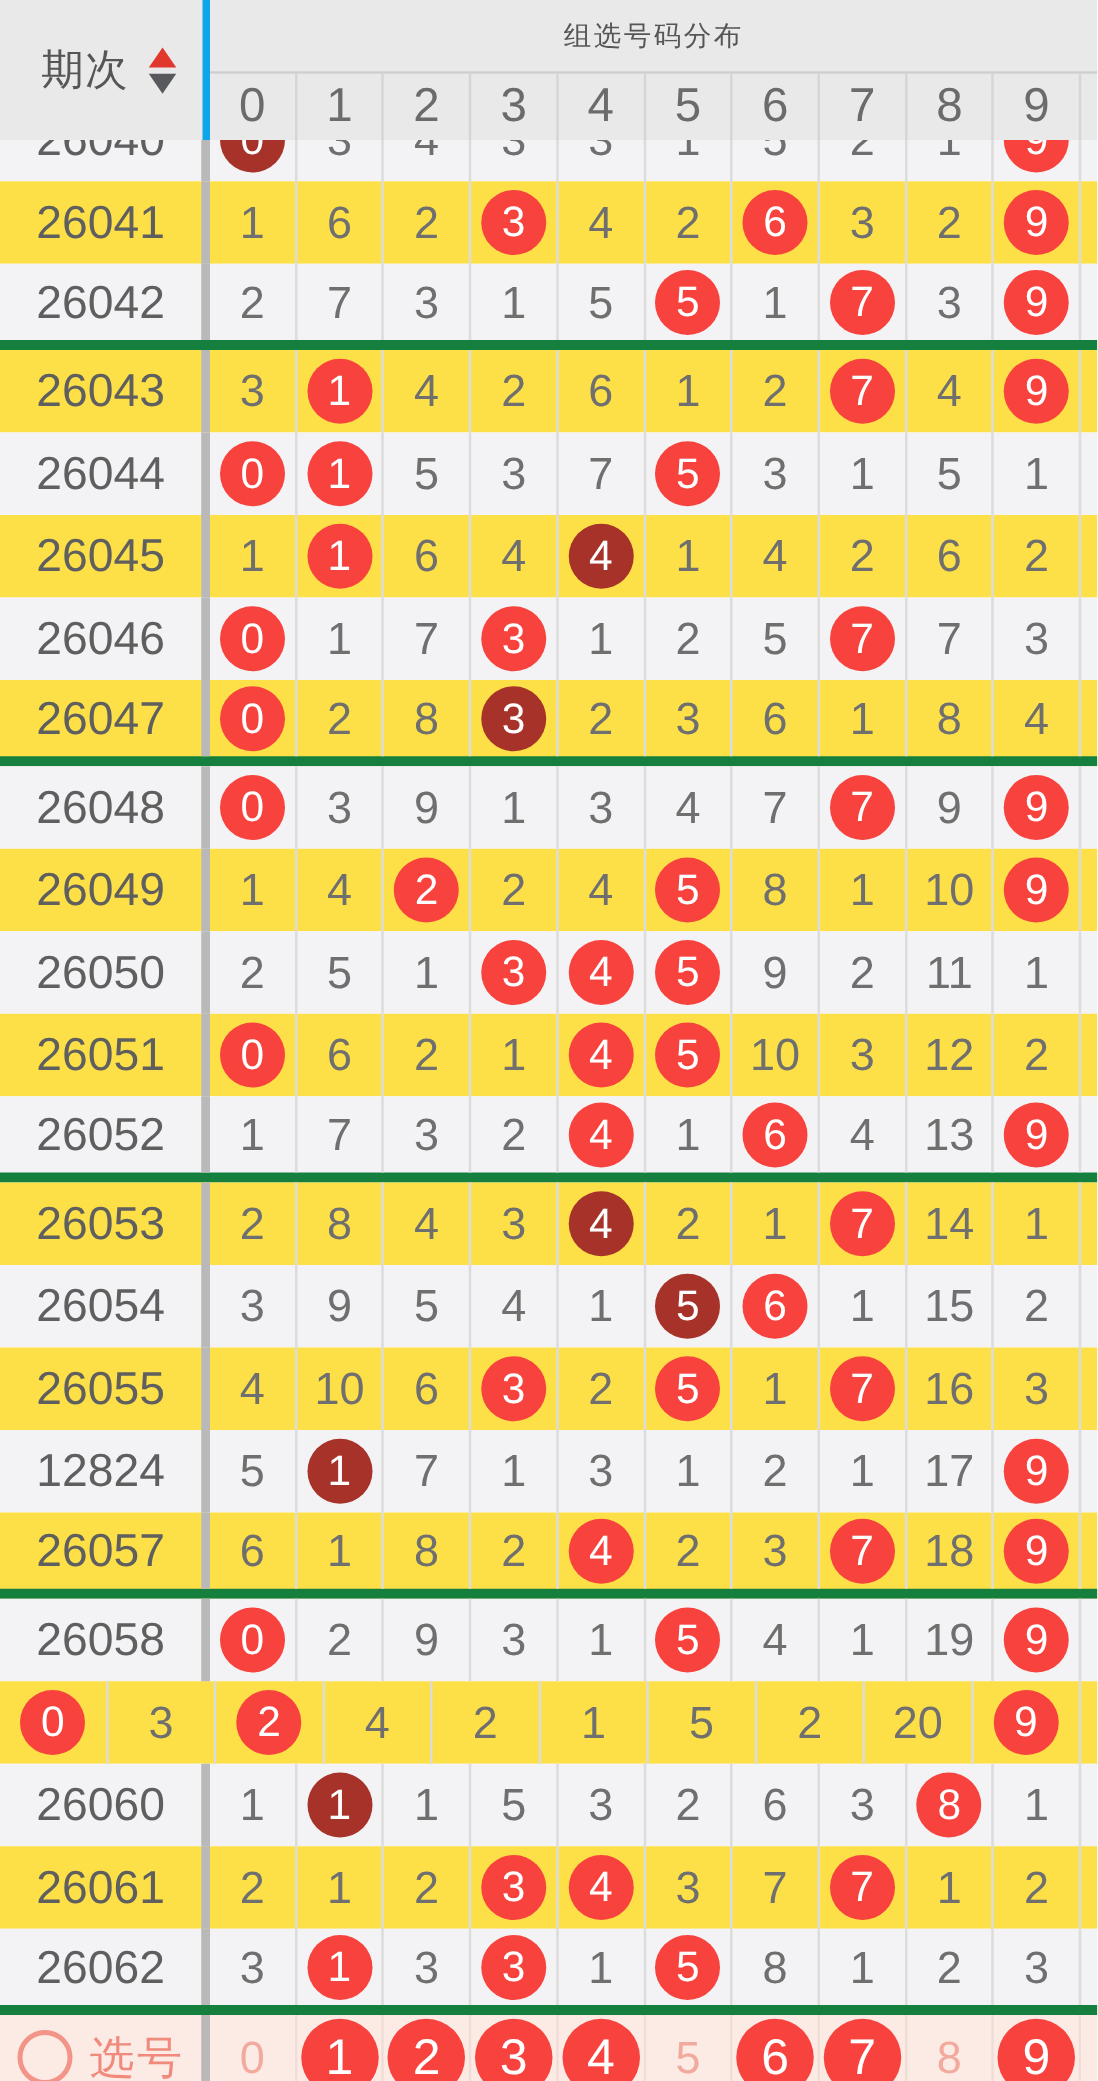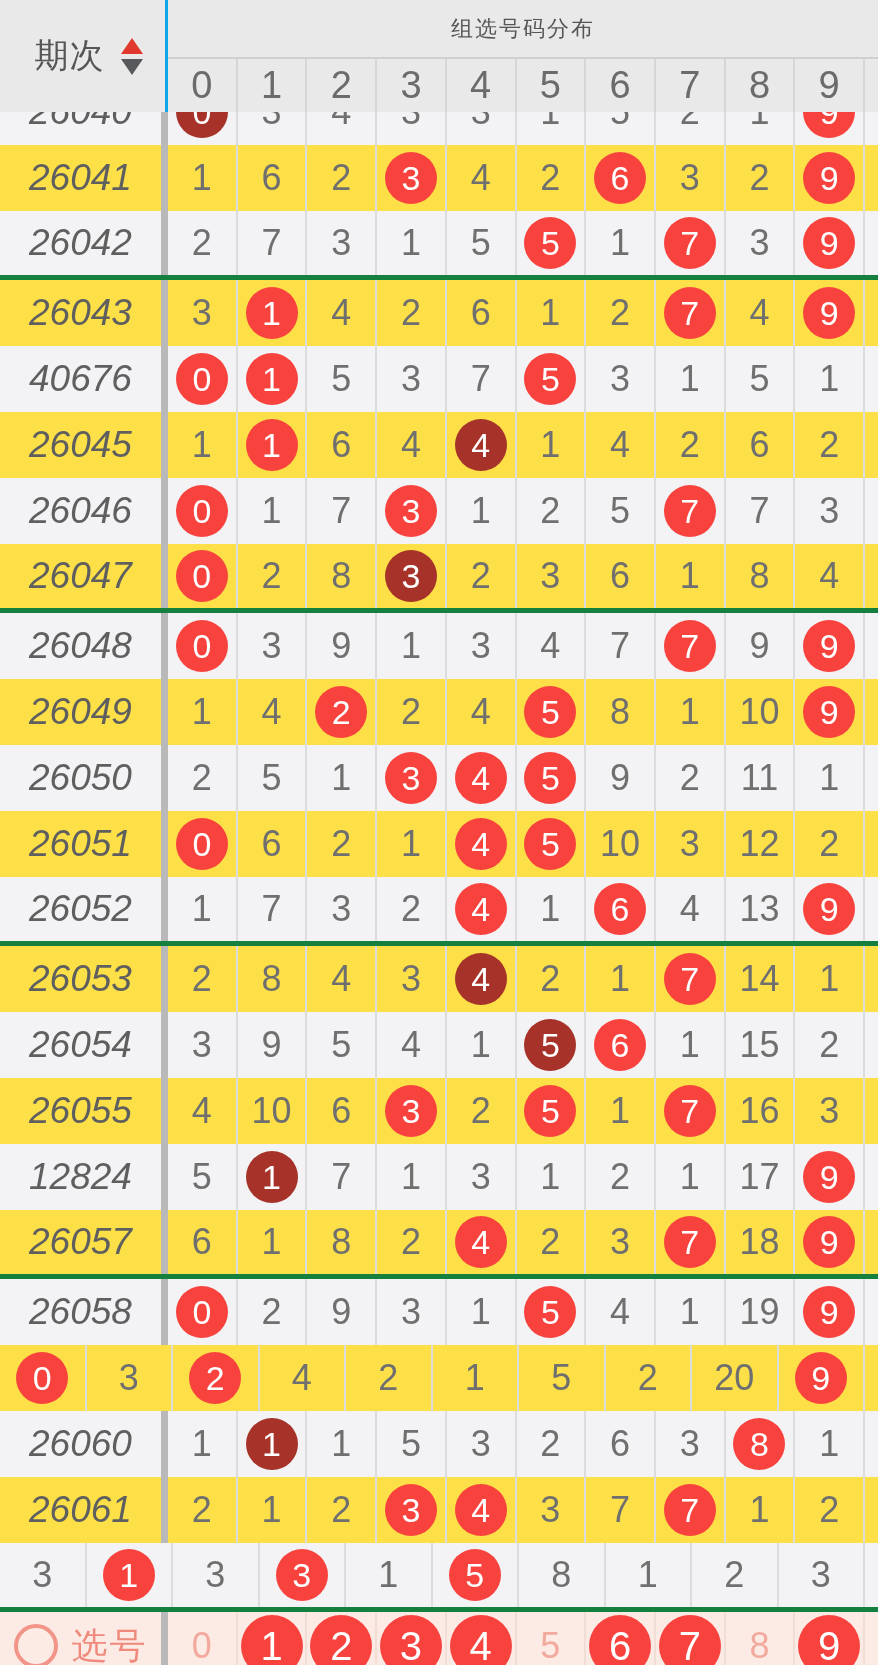--- a/index.html
+++ b/index.html
@@ -12,21 +12,21 @@
     background:#ffffff;
   }
   
   .header{
     display:flex;
     height:112px;
     background:#e9e9e9;
   }
   .issue-head{
     flex:0 0 168px;
-    border-right:3px solid #0ea5e9;
+    border-right:6px solid #0ea5e9;
     display:flex;align-items:center;justify-content:center;
     gap:16px;
     padding-left:12px;
   }
   .issue-head-label{
     font-size:34px;color:#565656;letter-spacing:1px;
   }
   .sort-arrows{display:flex;flex-direction:column;gap:5px;align-items:center;}
   .arr-up{width:0;height:0;border-left:11px solid transparent;border-right:11px solid transparent;border-bottom:16px solid #e0382c;}
   .arr-down{width:0;height:0;border-left:11px solid transparent;border-right:11px solid transparent;border-top:16px solid #58595c;}
@@ -43,28 +43,28 @@
     flex:1;display:flex;align-items:center;justify-content:center;
     font-size:38px;color:#6b6b6b;
     border-right:2px solid #d6d6d6;
   }
   .head-sliver{flex:0 0 13px;}
   
   .row{
     display:flex;height:66px;background:#fde047;
   }
   .row.stripe{background:#f3f3f5;}
-  .row.group-end{border-bottom:5px solid #15803d;height:69px;justify-content:center;}
+  .row.group-end{border-bottom:8px solid #15803d;height:69px;}
   .partial-wrap{height:33px;overflow:hidden;position:relative;}
   .partial-wrap .row{position:relative;top:-33px;}
   .issue-cell{
     flex:0 0 168px;
     border-right:7px solid #b9b9b9;
     display:flex;align-items:center;justify-content:center;
-    font-size:37px;color:#5f5f5f;font-style:italic;
+    font-size:37px;color:#5f5f5f;
   }
   .num-cell{
     flex:1;display:flex;align-items:center;justify-content:center;
     font-size:36px;color:#6f6f6f;
     border-right:2px solid #dcdcdc;
     position:relative;
   }
   .row-sliver{flex:0 0 13px;}
   .circle{
     width:52px;height:52px;border-radius:50%;
@@ -201,21 +201,21 @@
         <div class="num-cell">
           <span class="circle r">7</span>
         </div>
         <div class="num-cell">4</div>
         <div class="num-cell">
           <span class="circle r">9</span>
         </div>
         <div class="row-sliver"></div>
       </div>
       <div class="row stripe">
-        <div class="issue-cell">40676</div>
+        <div class="issue-cell">26044</div>
         <div class="num-cell">
           <span class="circle r">0</span>
         </div>
         <div class="num-cell">
           <span class="circle r">1</span>
         </div>
         <div class="num-cell">5</div>
         <div class="num-cell">3</div>
         <div class="num-cell">7</div>
         <div class="num-cell">
@@ -548,20 +548,21 @@
         <div class="num-cell">3</div>
         <div class="num-cell">7</div>
         <div class="num-cell">
           <span class="circle r">7</span>
         </div>
         <div class="num-cell">1</div>
         <div class="num-cell">2</div>
         <div class="row-sliver"></div>
       </div>
       <div class="row stripe group-end">
+        <div class="issue-cell">26062</div>
         <div class="num-cell">3</div>
         <div class="num-cell">
           <span class="circle r">1</span>
         </div>
         <div class="num-cell">3</div>
         <div class="num-cell">
           <span class="circle r">3</span>
         </div>
         <div class="num-cell">1</div>
         <div class="num-cell">

